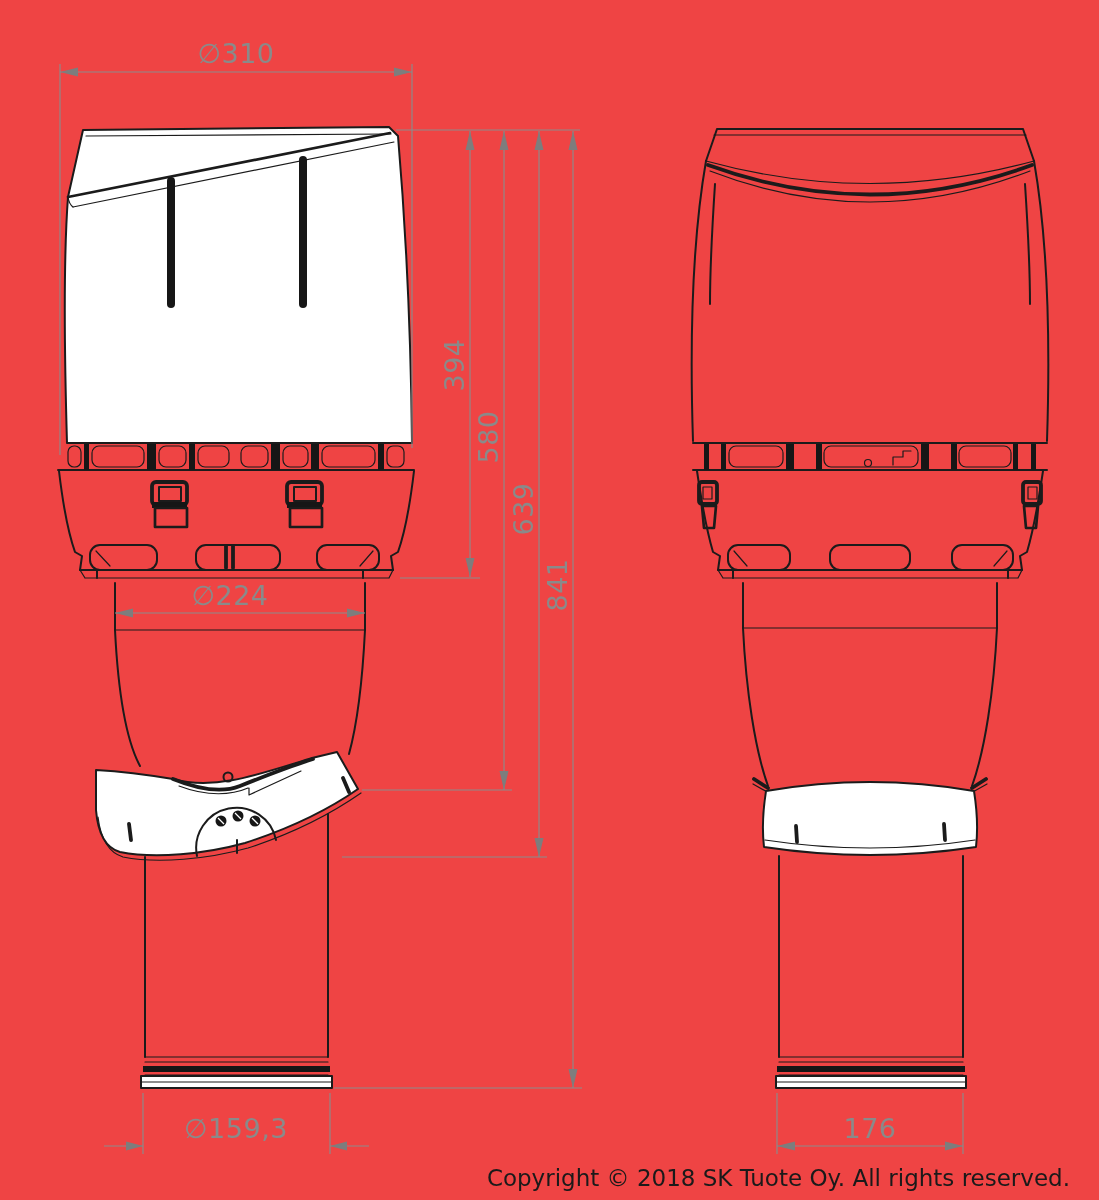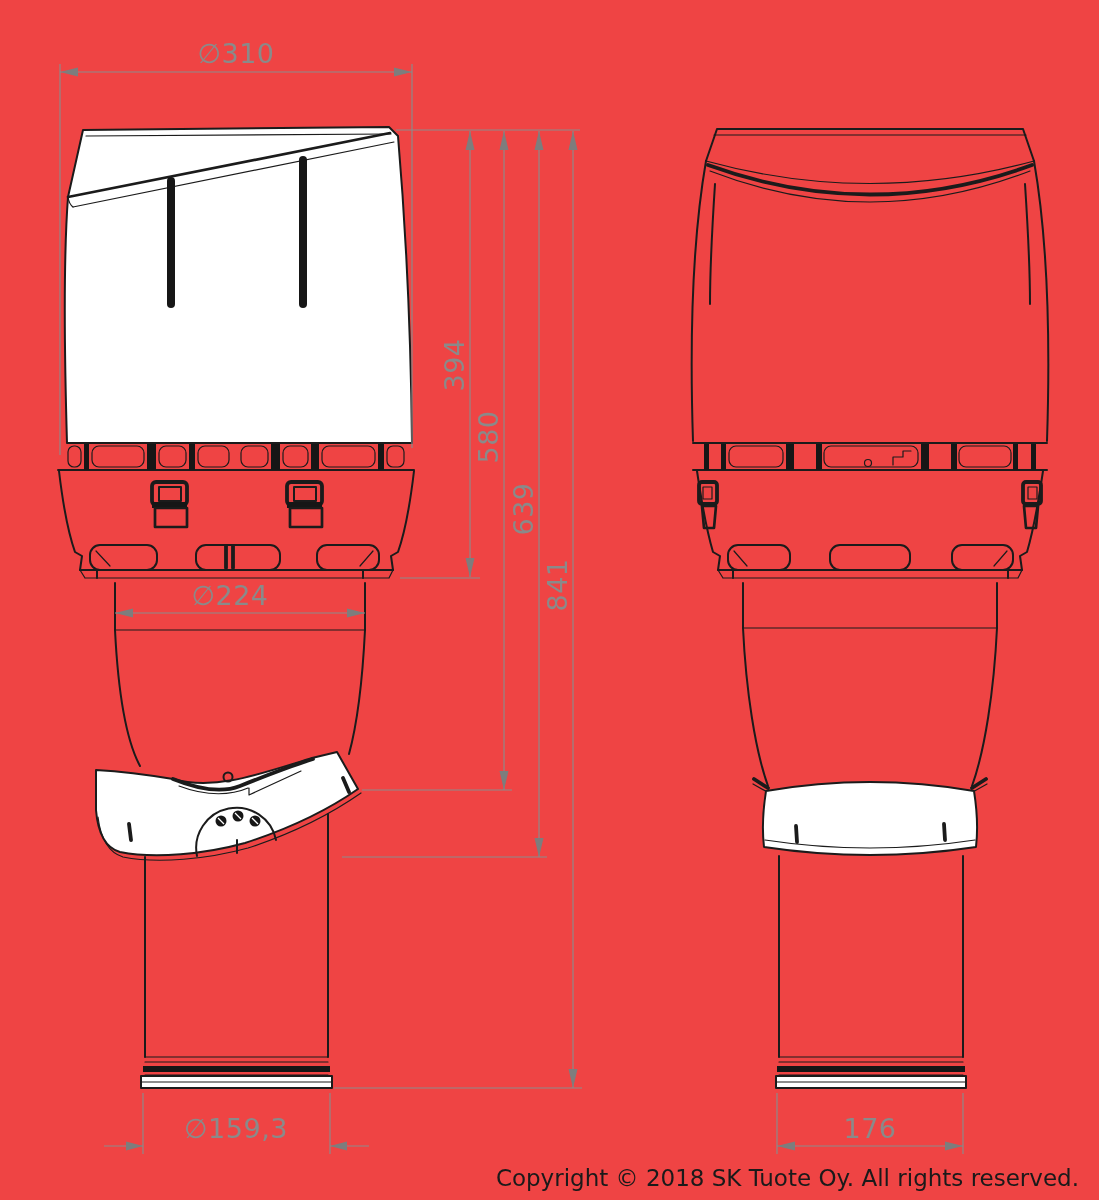--- a/index.html
+++ b/index.html
@@ -8,21 +8,21 @@
   svg{position:absolute;left:0;top:0;}
   svg *{vector-effect:non-scaling-stroke;}
   .ln{fill:none;stroke:#1b1b1b;stroke-linecap:round;stroke-linejoin:round;}
   .w1{stroke-width:1.2;} .w2{stroke-width:2;} .w3{stroke-width:2.7;} .w4{stroke-width:3.8;}
   .wh{fill:#ffffff;stroke:#1b1b1b;stroke-width:2;stroke-linejoin:round;}
   .dk{fill:#161616;stroke:none;}
   .dim{fill:none;stroke:#8c8c8c;stroke-width:1.15;}
   .arr{fill:#7d7d7d;stroke:none;}
   .dimtext{fill:#8a8a8a;font-size:27px;letter-spacing:0.5px;
            font-family:"DejaVu Sans","Liberation Sans",sans-serif;}
-  #copyright{position:absolute;top:1165px;right:20px;width:1060px;text-align:right;
+  #copyright{position:absolute;top:1165px;right:29px;width:1060px;text-align:right;
              font-size:23px;color:#1a1a1a;font-family:"DejaVu Sans","Liberation Sans",sans-serif;}
 </style>
 </head>
 <body>
 
 <div id="canvas">
 <svg width="1099" height="1200" viewBox="0 0 1099 1200">
 
   <g>
 

